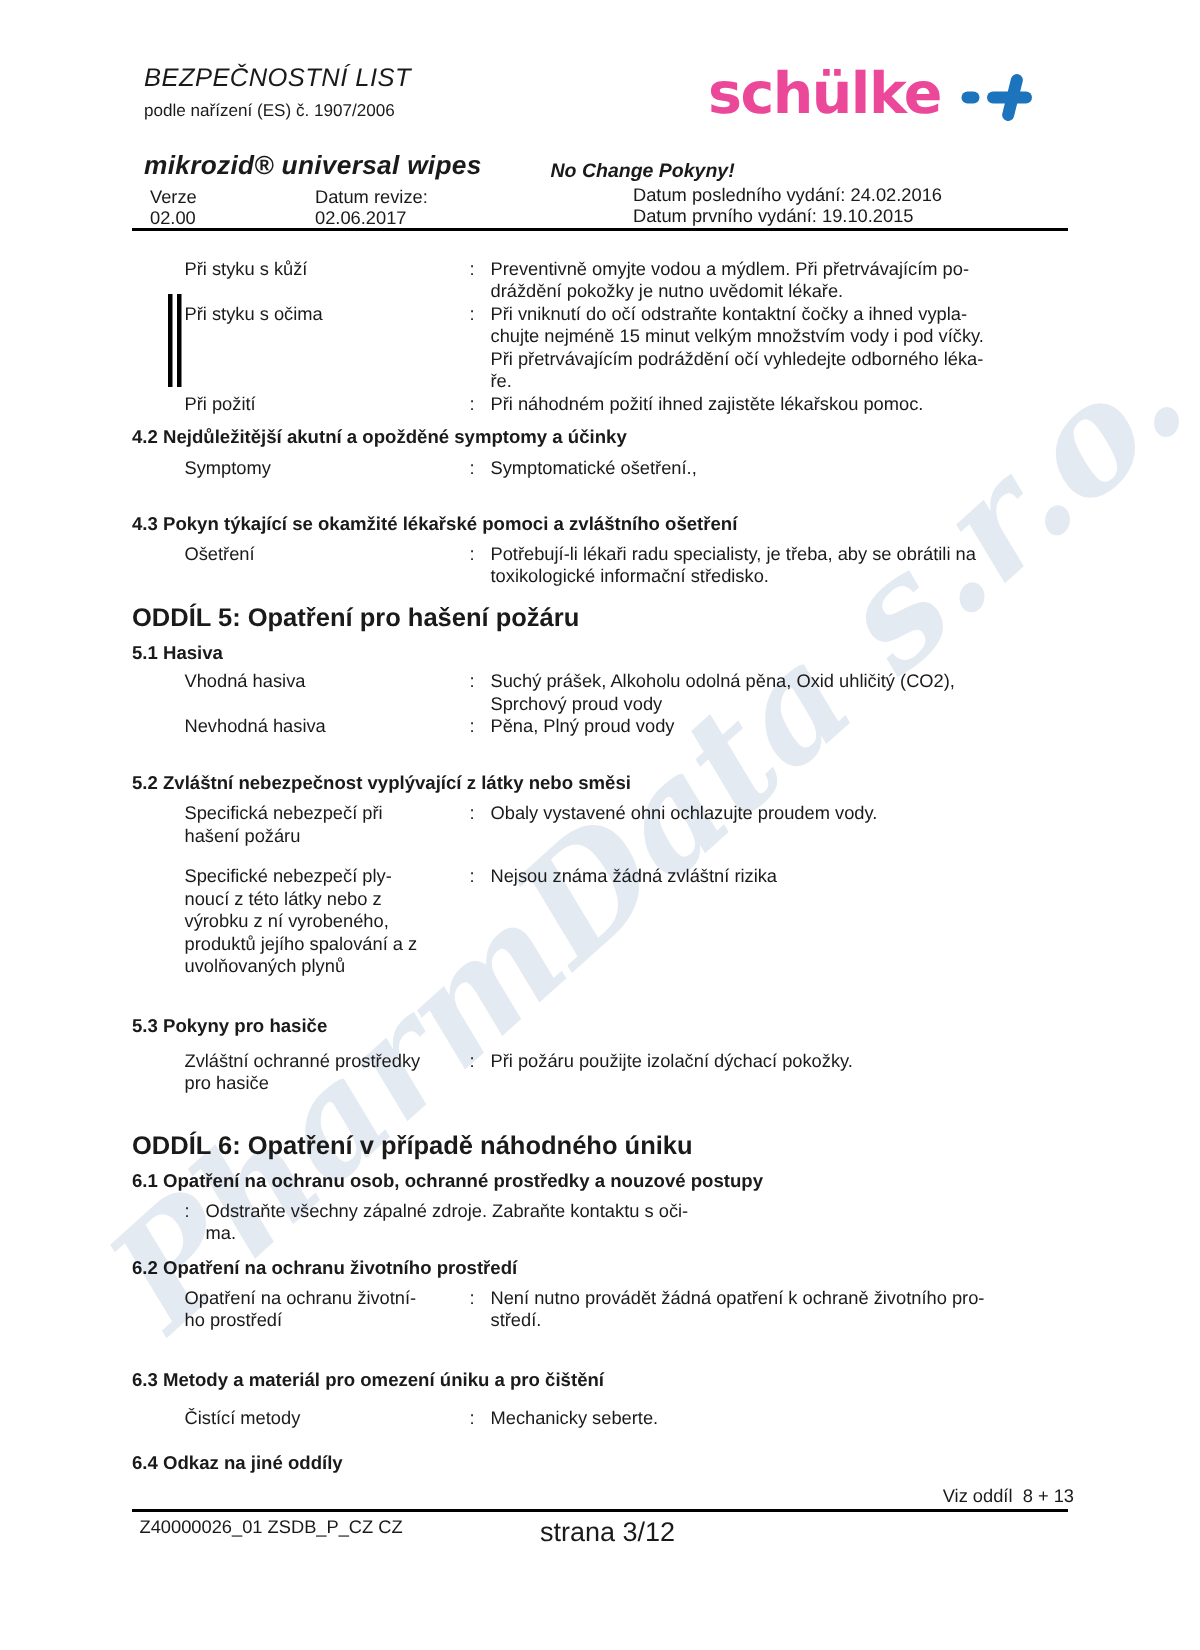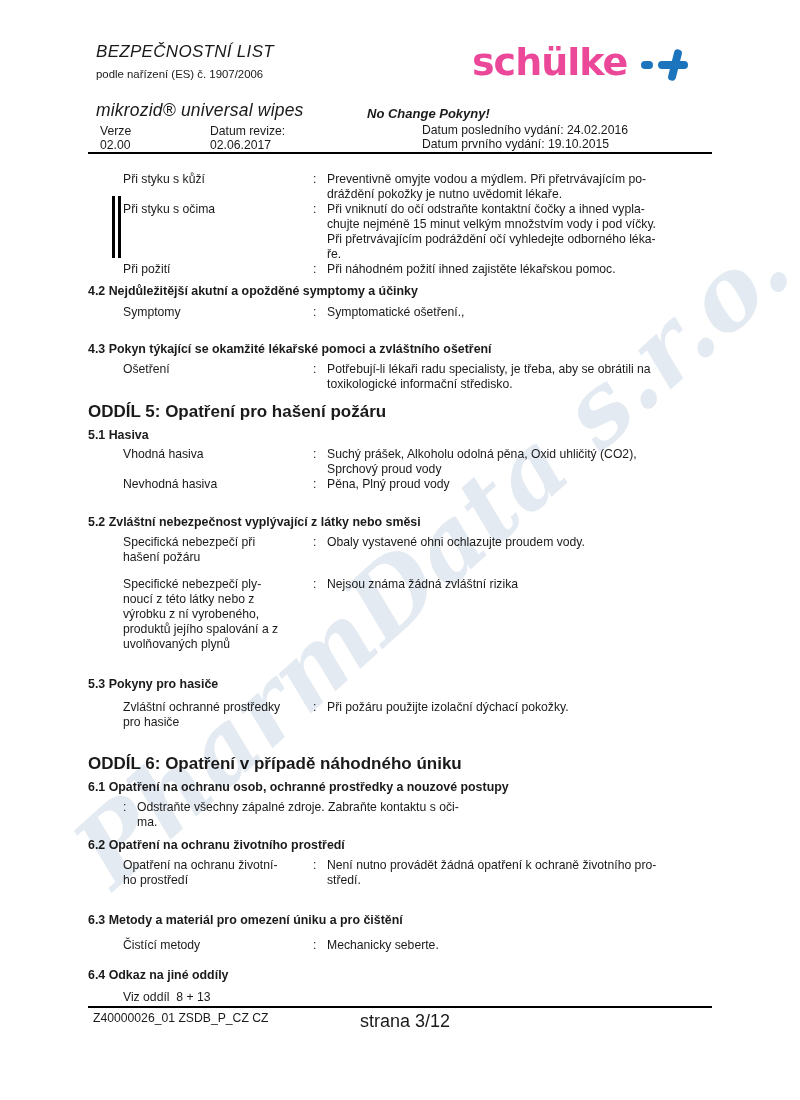--- a/index.html
+++ b/index.html
@@ -15,38 +15,38 @@
   .hdr-title{position:absolute;left:96px;top:42px;font-size:17px;font-style:italic;letter-spacing:.3px;}
   .hdr-sub{position:absolute;left:96px;top:68px;font-size:11.4px;}
   .logo{position:absolute;left:472px;top:40px;display:flex;align-items:center;color:#ec4899;}
   .logo-text{font-family:"DejaVu Sans",sans-serif;font-weight:bold;font-size:38px;
              letter-spacing:-1px;line-height:44px;}
   .logo-mark{display:inline-flex;align-items:center;margin-left:14px;margin-top:6px;}
   .md{display:inline-block;width:12px;height:8px;border-radius:4px;background:#1b74bc;}
   .mp{position:relative;display:inline-block;width:30px;height:32px;margin-left:5px;}
   .mph{position:absolute;left:0;top:12px;width:30px;height:8px;border-radius:4px;background:#1b74bc;}
   .mpv{position:absolute;left:13px;top:0;width:8px;height:32px;border-radius:4px;background:#1b74bc;transform:rotate(14deg);}
-  .prod{position:absolute;left:96px;top:100px;font-size:17.5px;font-weight:normal;font-style:italic;letter-spacing:.2px;}
+  .prod{position:absolute;left:96px;top:100px;font-size:17.5px;font-weight:bold;font-style:italic;letter-spacing:.2px;}
   .ncs{position:absolute;left:367px;top:106px;font-size:13px;font-weight:bold;font-style:italic;}
   .meta{position:absolute;font-size:12.2px;line-height:14px;}
   .rule{position:absolute;left:88px;width:624px;background:#000;}
   .hdr-rule{top:152px;height:2px;}
   .ftr-rule{top:1006px;height:1.6px;}
   
   .change-marker{position:absolute;left:112px;top:196px;display:flex;gap:3px;height:62px;}
   .cbar{display:inline-block;width:3px;height:62px;background:#000;}
   
   .content{position:absolute;left:88px;top:165px;width:628px;font-size:12.2px;line-height:15px;}
   .sec{font-size:17px;font-weight:bold;line-height:17px;}
   .hd{font-size:12.4px;font-weight:bold;line-height:15px;}
   .row{display:flex;padding-left:35px;}
   .lbl{width:190px;flex:0 0 190px;white-space:pre-wrap;}
   .col{width:14px;flex:0 0 14px;}
   .val{flex:1;white-space:pre-wrap;}
-  .plain{padding-left:35px;white-space:pre-wrap;}
+  .plain{padding-left:35px;white-space:pre-wrap;text-align:right;}
   
   .ftr-code{position:absolute;left:93px;top:1011px;font-size:12.2px;}
   .ftr-page{position:absolute;left:360px;top:1011px;font-size:18px;}
 </style>
 </head>
 <body>
 
 <div class="page">
 
   <div class="watermark">PharmData s.r.o.</div>

